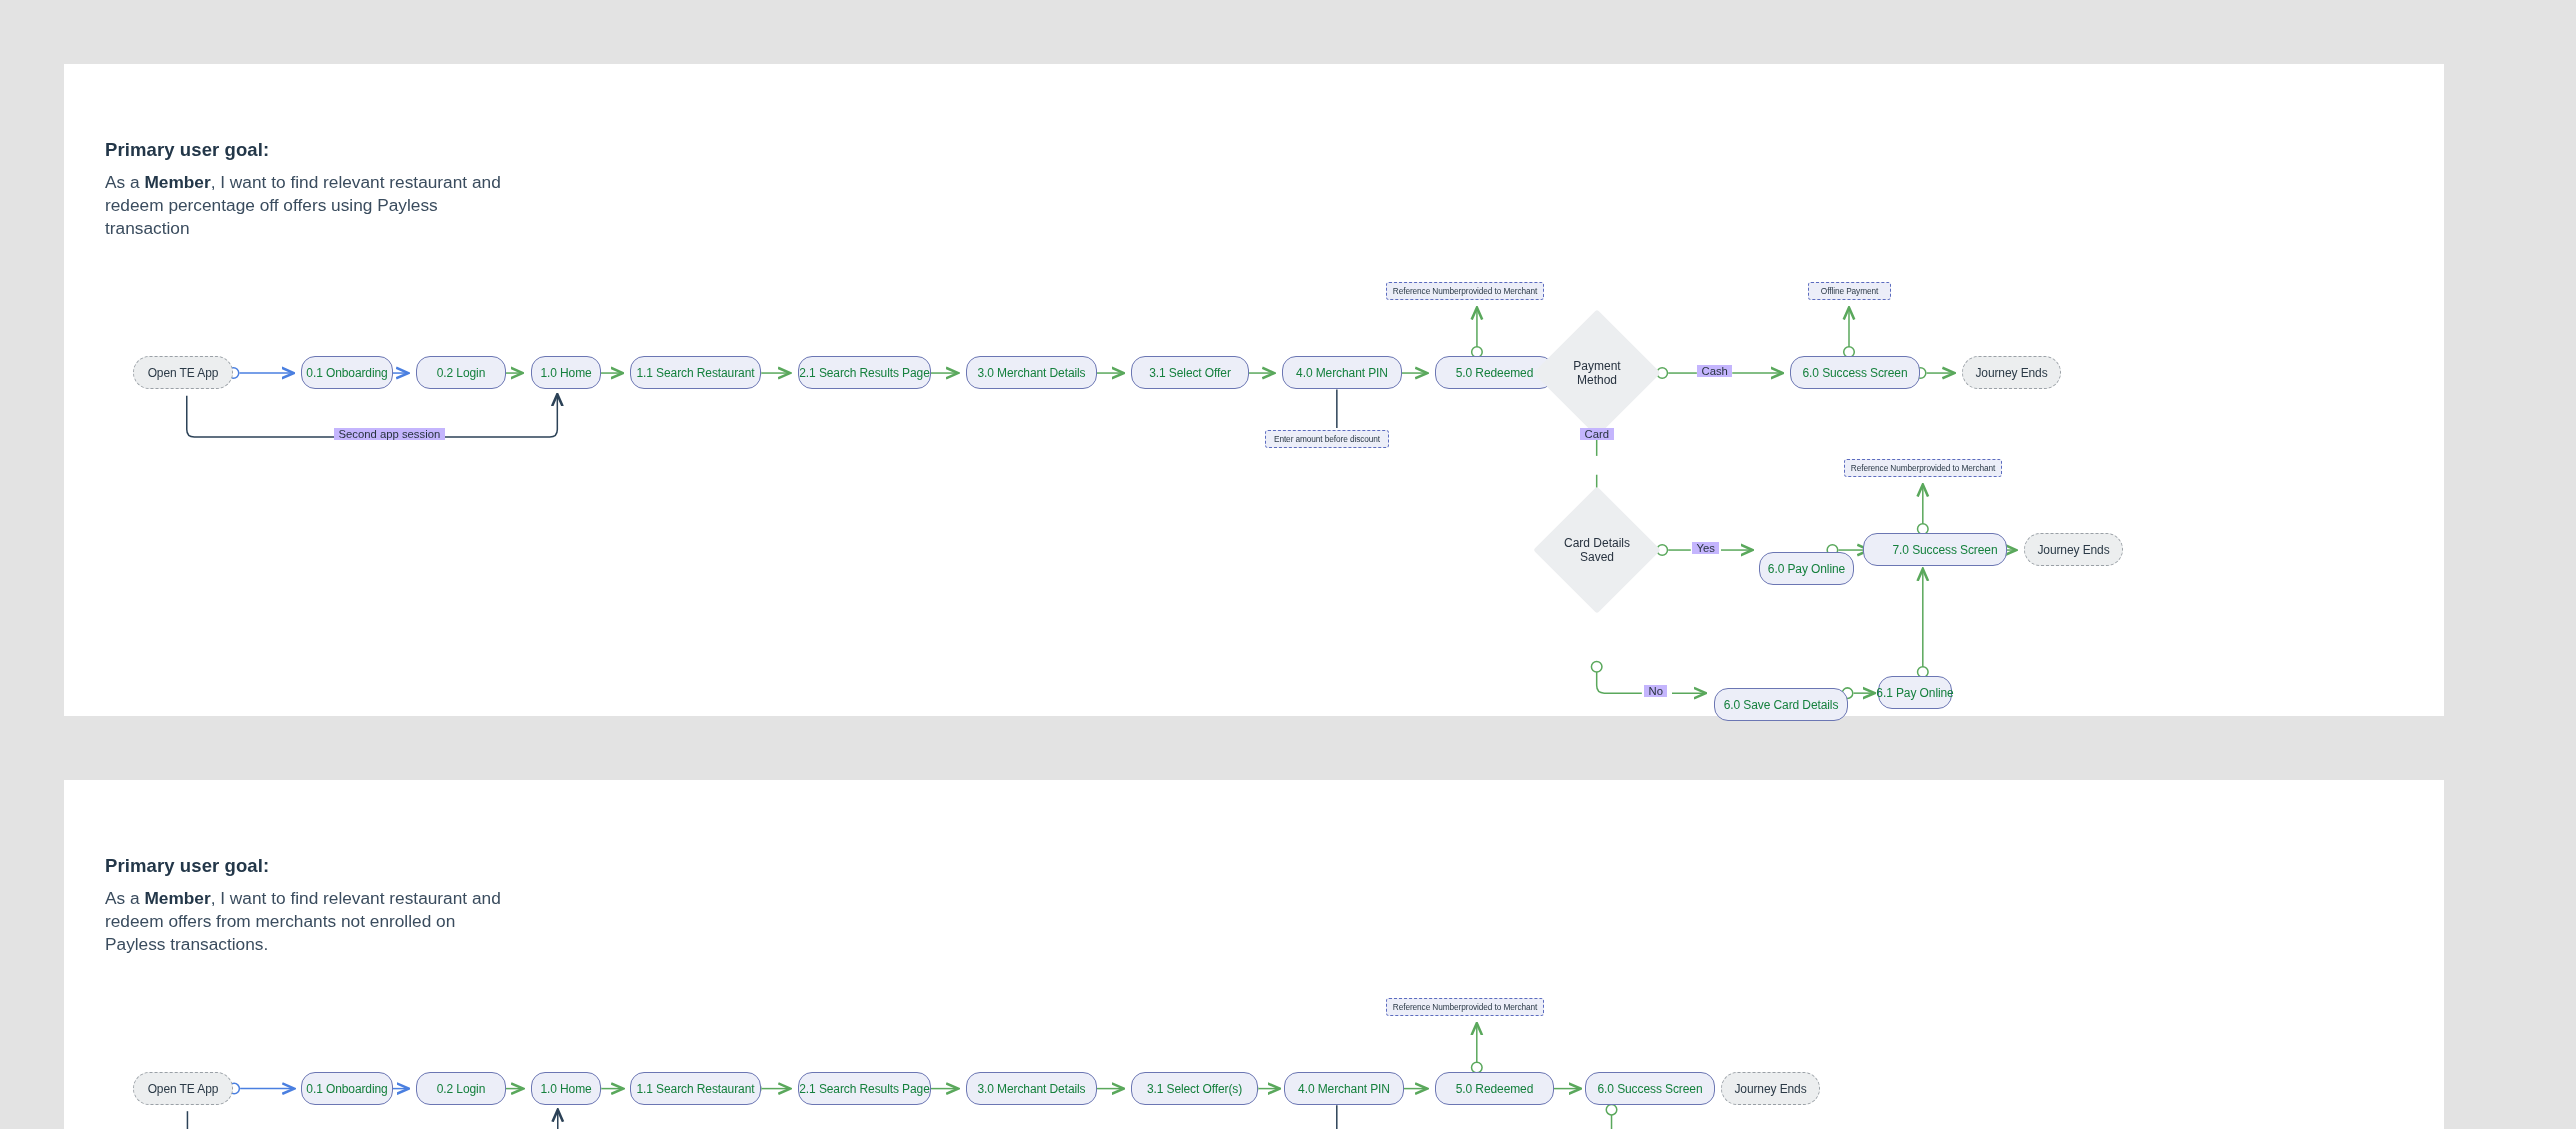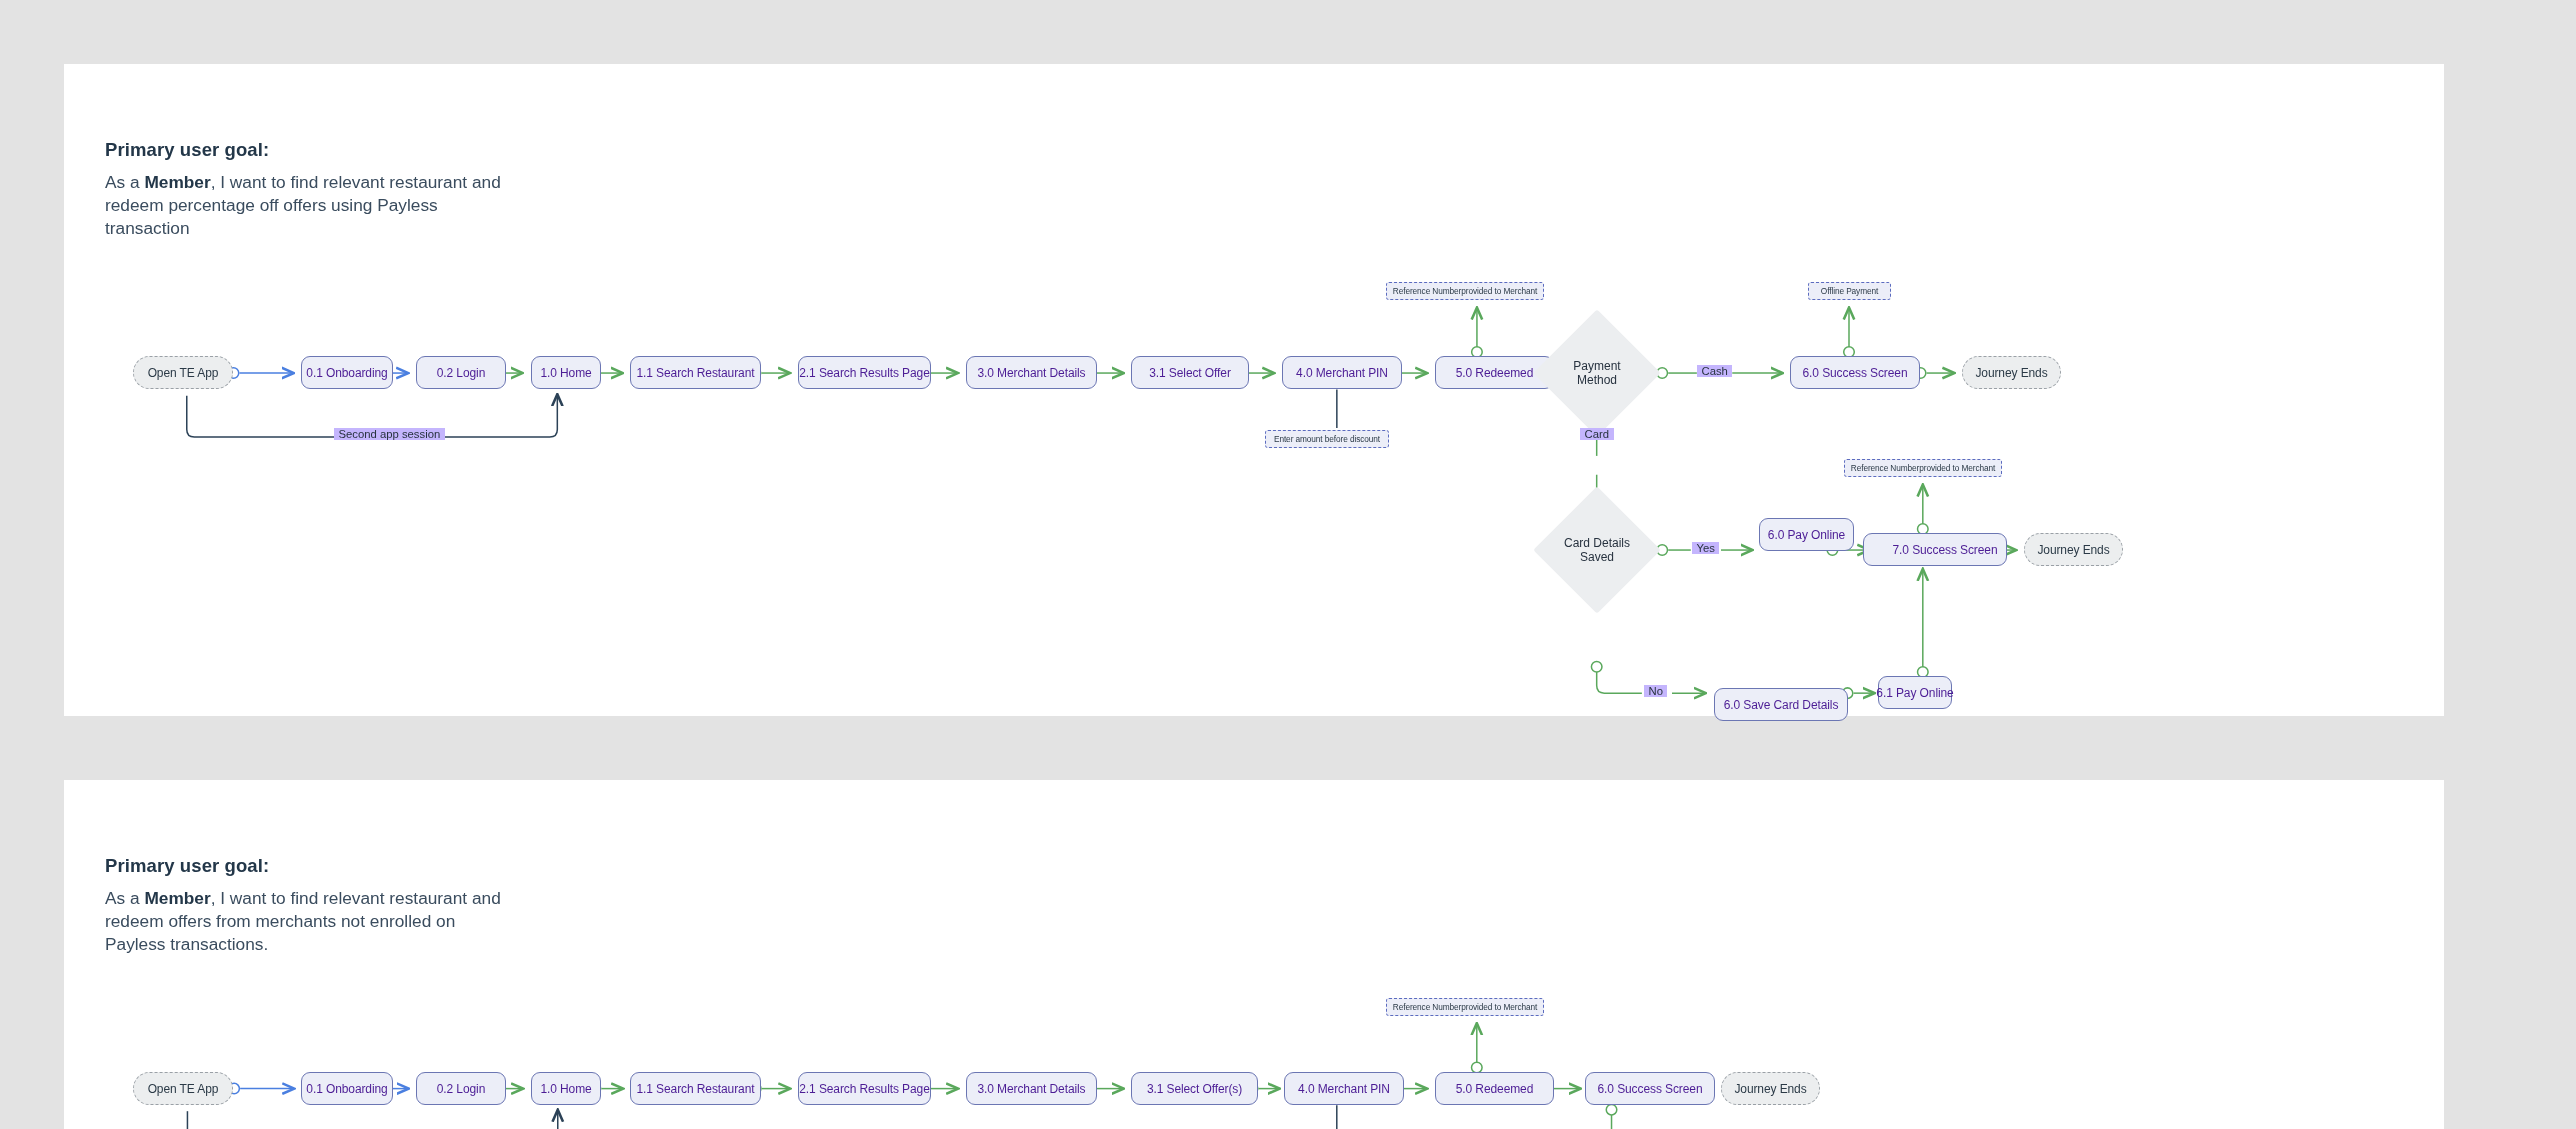--- a/index.html
+++ b/index.html
@@ -44,22 +44,22 @@
   
   .flow{position:absolute;left:0;top:0;width:2380px;height:100%;}
   svg.wires{position:absolute;left:0;top:0;overflow:visible;}
 
   .node{
     position:absolute;
     box-sizing:border-box;
     display:flex;align-items:center;justify-content:center;
     background:#eceef8;
     border:1.5px solid #6b76b3;
-    border-radius:9px;
-    color:#4c1d95;
+    border-radius:14px;
+    color:#15803d;
     font-size:12px;
     letter-spacing:-0.1px;
     white-space:nowrap;
     height:33px;
   }
   .node.terminal{
     background:#eceeef;
     border:1.5px dashed #9aa0a6;
     border-radius:18px;
     color:#2b3a47;
@@ -219,21 +219,21 @@
       </div>
 
       <div class="node" style="left:1726px;top:292px;width:130px;">6.0 Success Screen</div>
       <div class="node terminal" style="left:1898px;top:292px;width:99px;">Journey Ends</div>
 
       <div class="diamond" style="left:1488px;top:441px;width:90px;height:90px;">
         <div class="dshape"></div>
         <div class="dlabel">Card Details<br>Saved</div>
       </div>
 
-      <div class="node" style="left:1695px;top:454px;width:95px;">6.0 Pay Online</div>
+      <div class="node" style="left:1695px;top:488px;width:95px;">6.0 Pay Online</div>
       <div class="node" style="left:1799px;top:469px;width:144px;padding-left:20px;">7.0 Success Screen</div>
       <div class="node terminal" style="left:1960px;top:469px;width:99px;">Journey Ends</div>
 
       <div class="node" style="left:1650px;top:624px;width:134px;">6.0 Save Card Details</div>
       <div class="node" style="left:1814px;top:612px;width:74px;text-align:center;">6.1 Pay Online</div>
 
       <div class="node note" style="left:1322px;top:218px;width:158px;">Reference Numberprovided to Merchant</div>
       <div class="node note" style="left:1201px;top:366px;width:124px;">Enter amount before discount</div>
       <div class="node note" style="left:1744px;top:218px;width:83px;">Offline Payment</div>
       <div class="node note" style="left:1780px;top:395px;width:158px;">Reference Numberprovided to Merchant</div>

